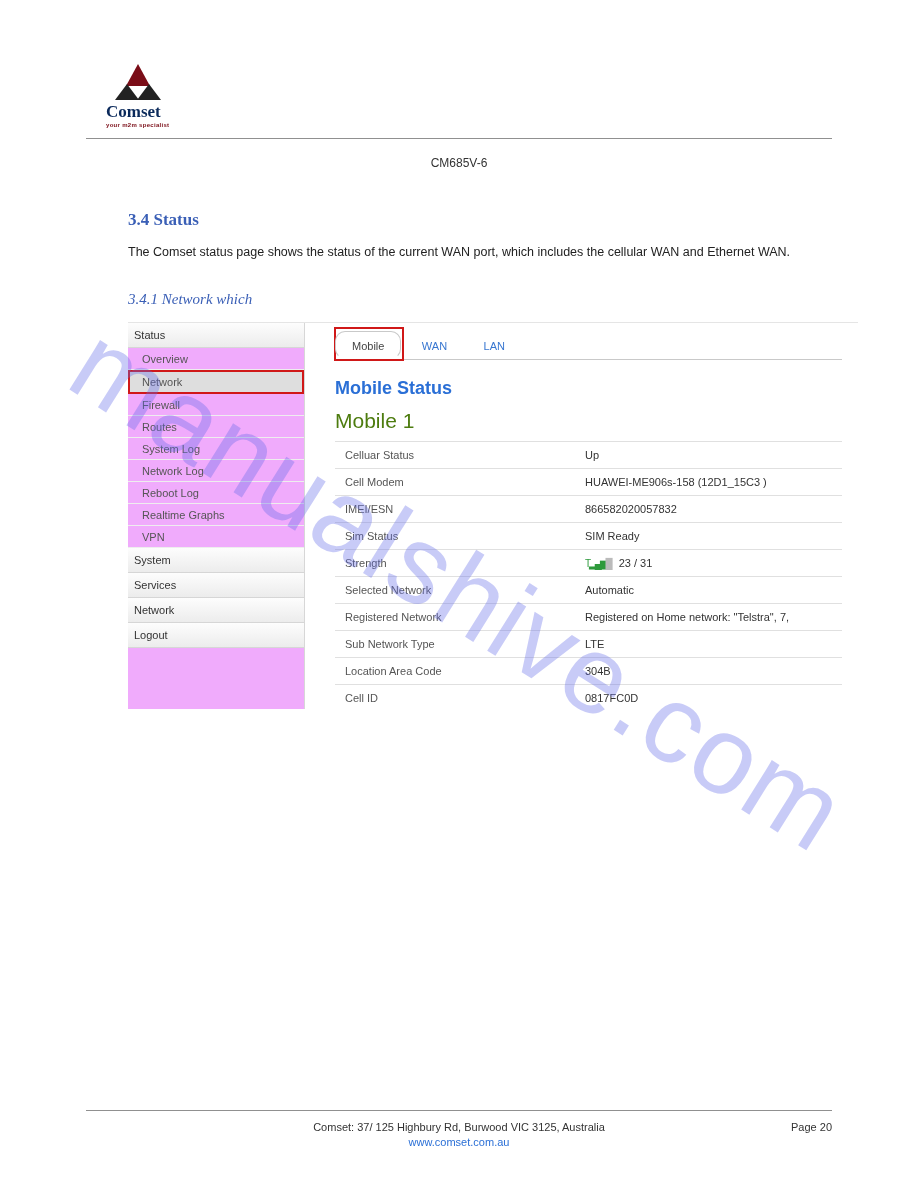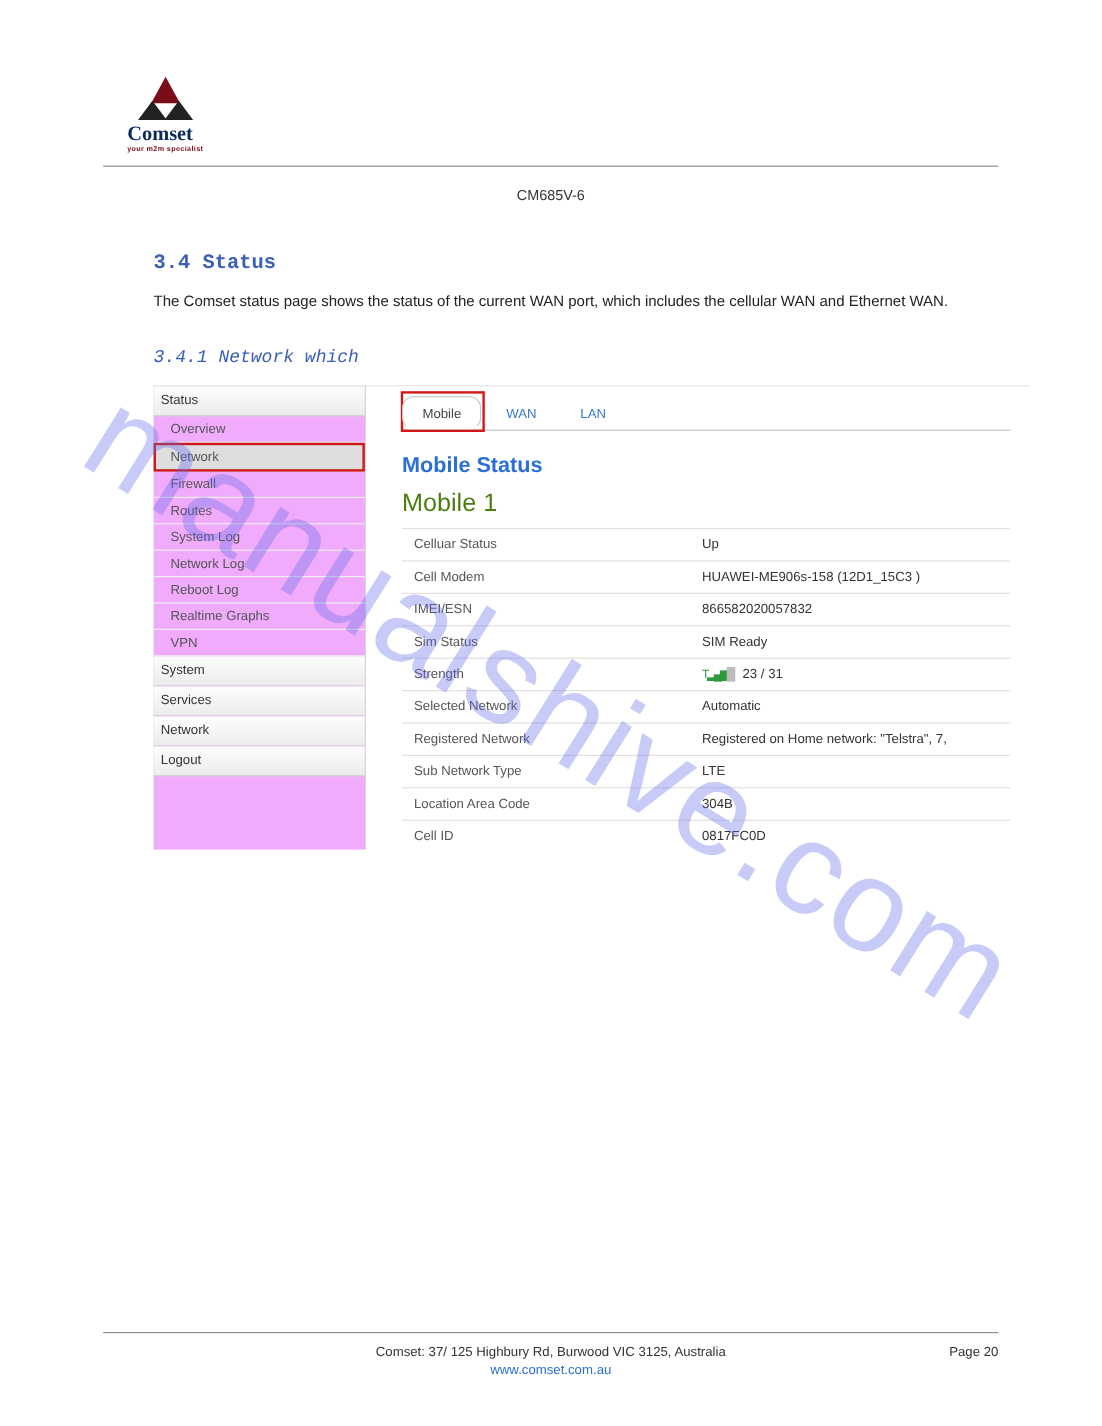--- a/index.html
+++ b/index.html
@@ -70,21 +70,21 @@
     position: absolute;
     top: 150px; left: 86px; right: 86px;
   }
   .doc-model {
     font-size: 12px;
     color: #333;
     text-align: center;
     margin: 6px 0 40px;
   }
   .section-num {
-    font-family: Liberation Mono, monospace;
+    font-family: Liberation Serif, serif;
     font-size: 17px;
     font-weight: 700;
     color: #3a5fb6;
     margin: 0 0 14px 42px;
   }
   .section-num.sub {
     font-size: 15px;
     font-weight: 400;
     font-style: italic;
     margin-top: 30px;

